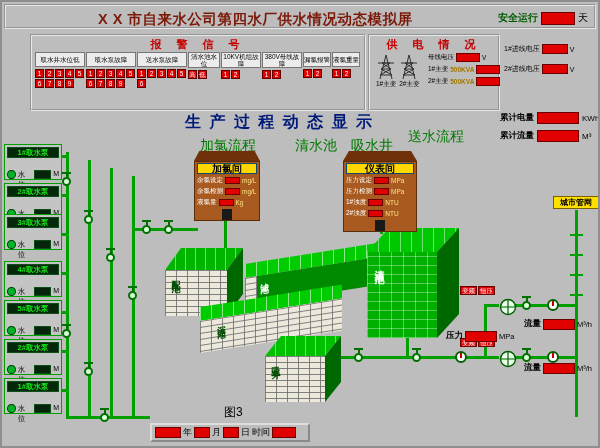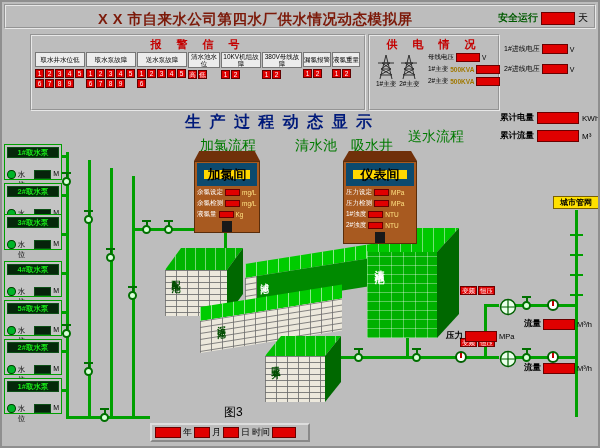--- a/index.html
+++ b/index.html
@@ -59,22 +59,22 @@
     border:1px solid #0c4f16;font-weight:bold;overflow:hidden}
   .pu-row{display:flex;align-items:flex-start;gap:2px;margin-top:12px}
   .pu-icon{width:9px;height:9px;border-radius:50%;background:#00b428;border:1px solid #004000;display:inline-block}
   .pu-lv{font-size:7.5px;color:#000}
   .pu-val{width:18px;height:9px}
   .pu-un{font-size:7px;color:#000}
   
   .house{position:absolute;z-index:5}
   .roof{height:10px;background:#70300a;clip-path:polygon(8% 0,92% 0,100% 100%,0 100%)}
   .hbody{background:#a85a20;border:1px solid #5a2d0a;padding:1px 2px 0;position:relative}
-  .hplate{background:#ffd700;color:#000;font-size:13px;font-weight:bold;text-align:center;margin:0 0 2px;
-    border:7px solid #0c4a6e;line-height:9px}
+  .hplate{background:#ffd700;color:#000;font-size:10px;font-weight:bold;text-align:center;margin:0 0 2px;
+    border:1px solid #0c4a6e;line-height:9px}
   .hrow{display:flex;align-items:center;gap:2px;font-size:6.5px;color:#fff;margin-bottom:2px;white-space:nowrap}
   .hrow .redbox{width:15px;height:7px}
   .hunit{color:#ffe080}
   .hdoor{width:10px;height:11px;background:#191919;margin:0 auto}
   
   .vfd{position:absolute;display:flex;gap:1px;z-index:7}
   .vfd .redbox{width:17px;height:9px;color:#fff;font-size:6.5px;line-height:8px;text-align:center}
   .meter{position:absolute;display:flex;align-items:center;gap:2px;font-size:8.5px;font-weight:bold;color:#000;z-index:7;white-space:nowrap}
   .meter .redbox{width:32px;height:11px}
   .meter .munit{font-size:7.5px;font-weight:normal}

